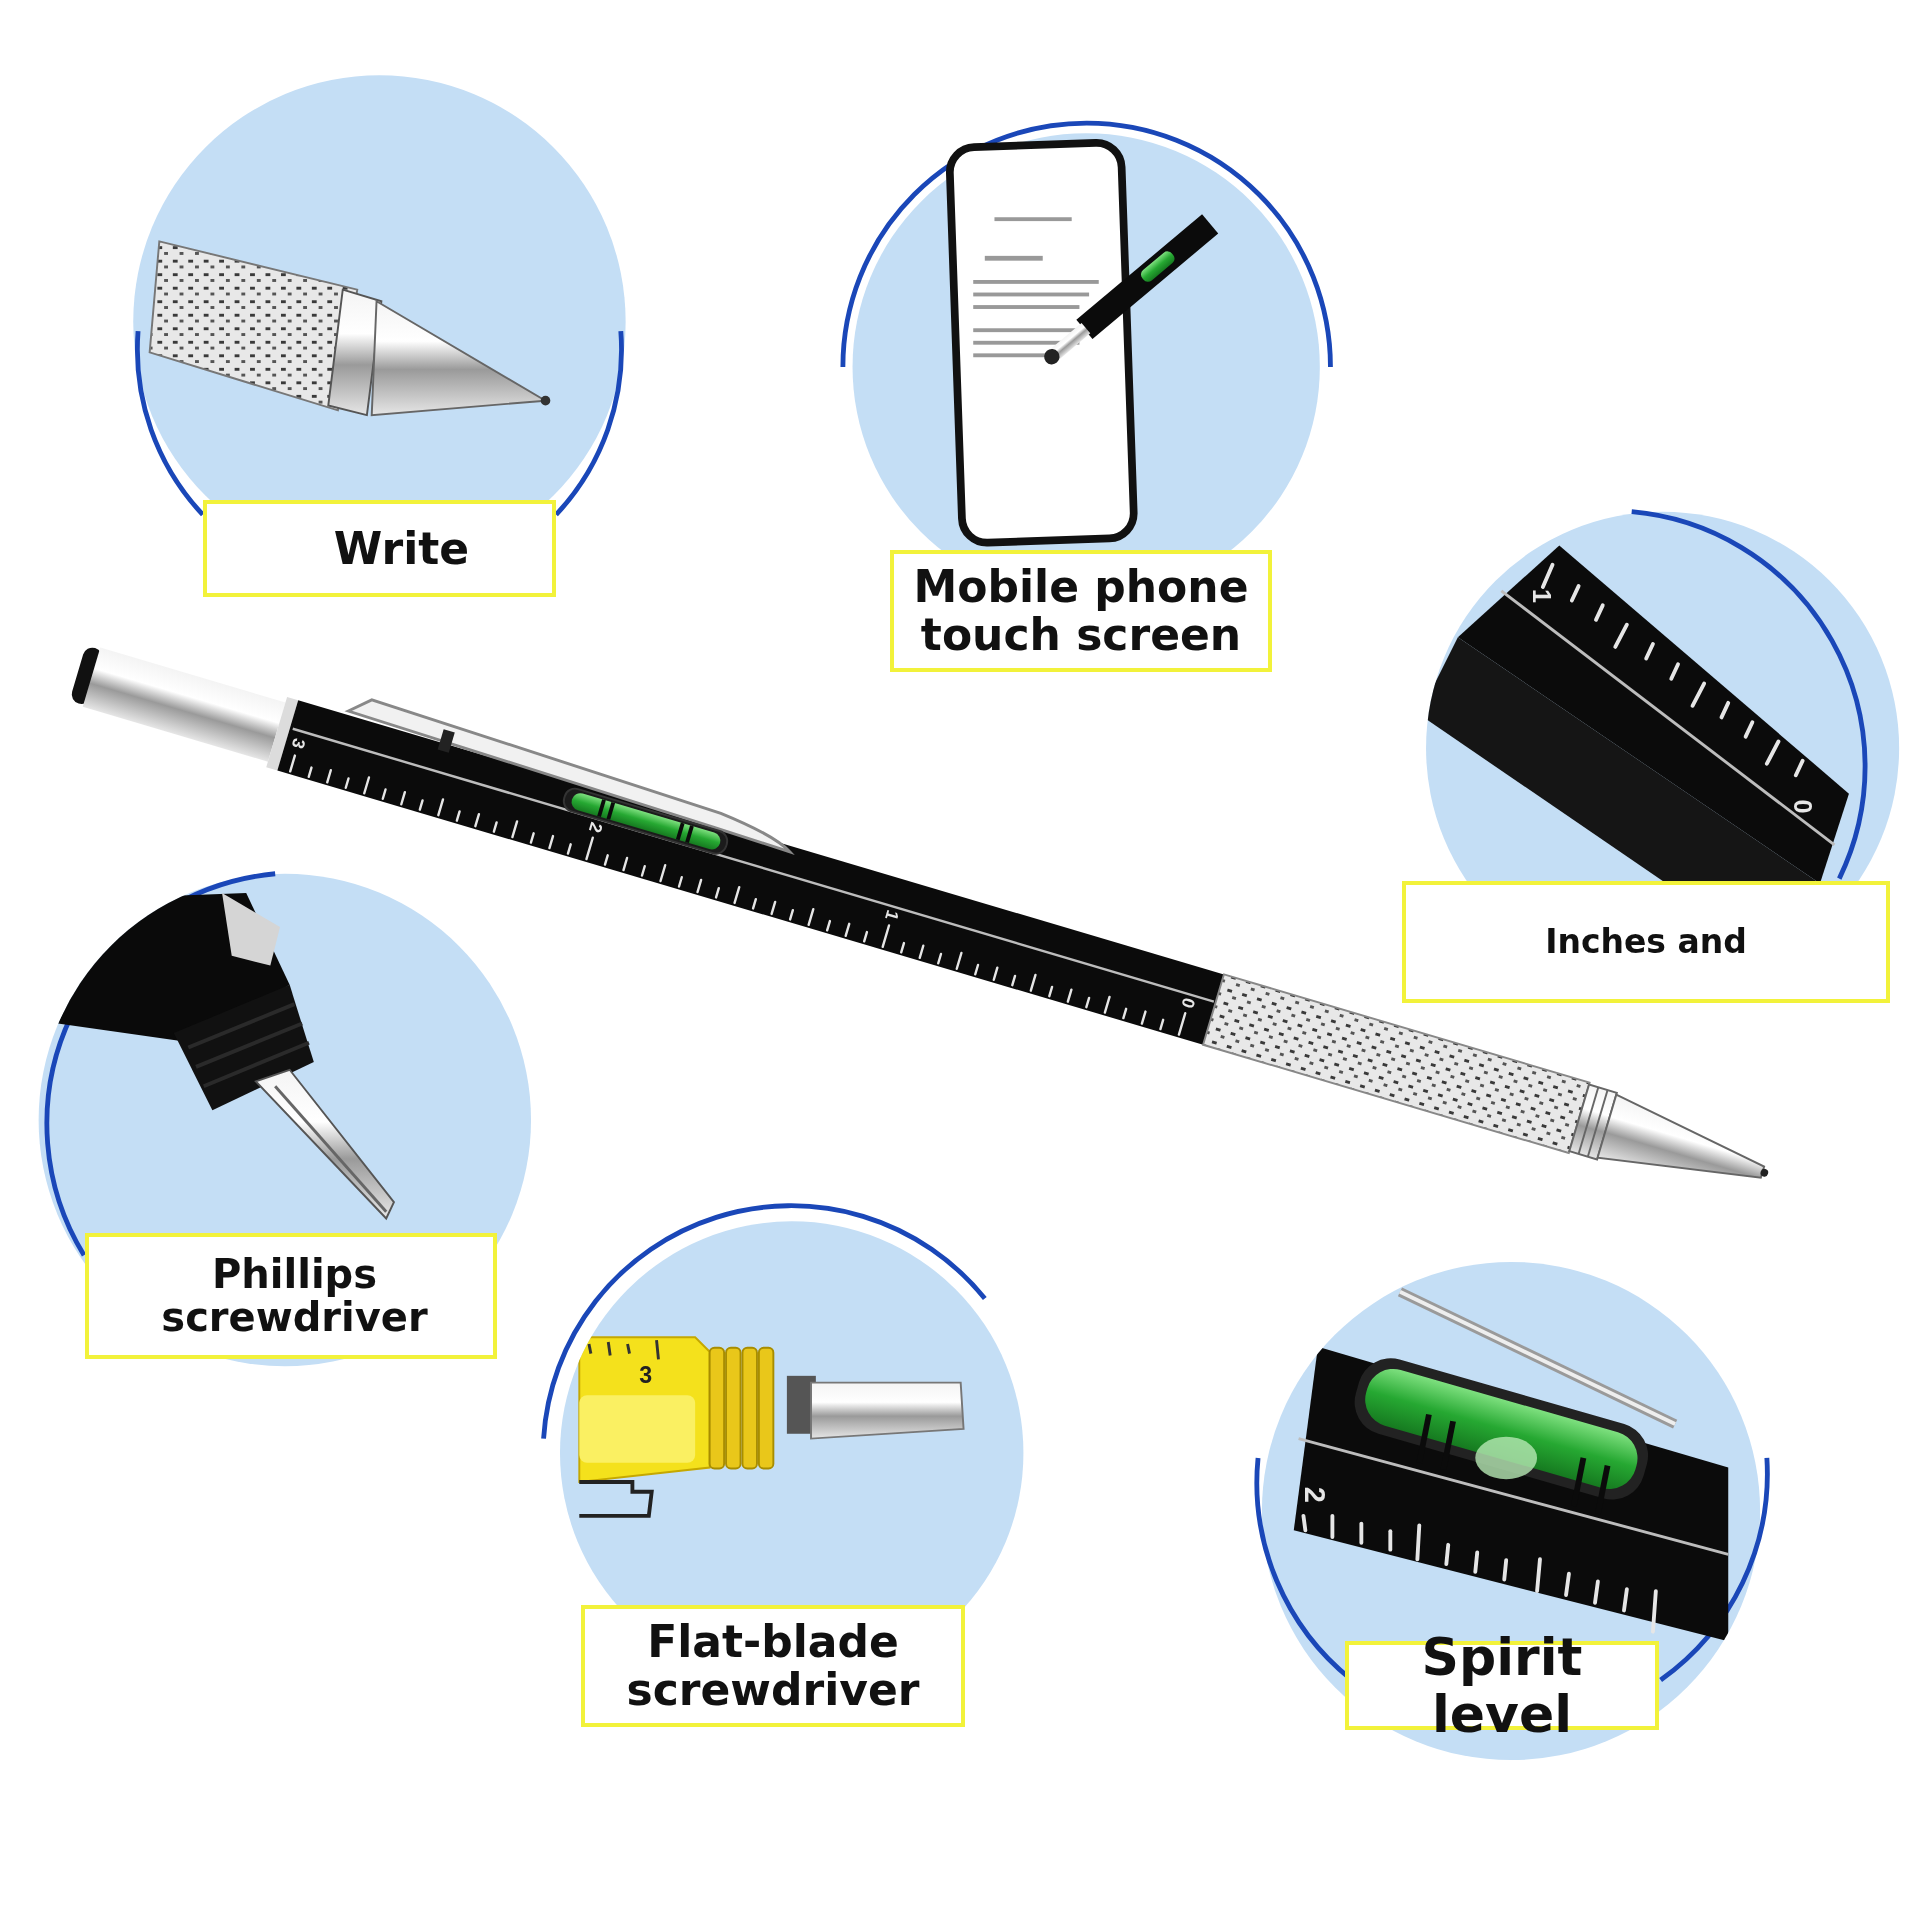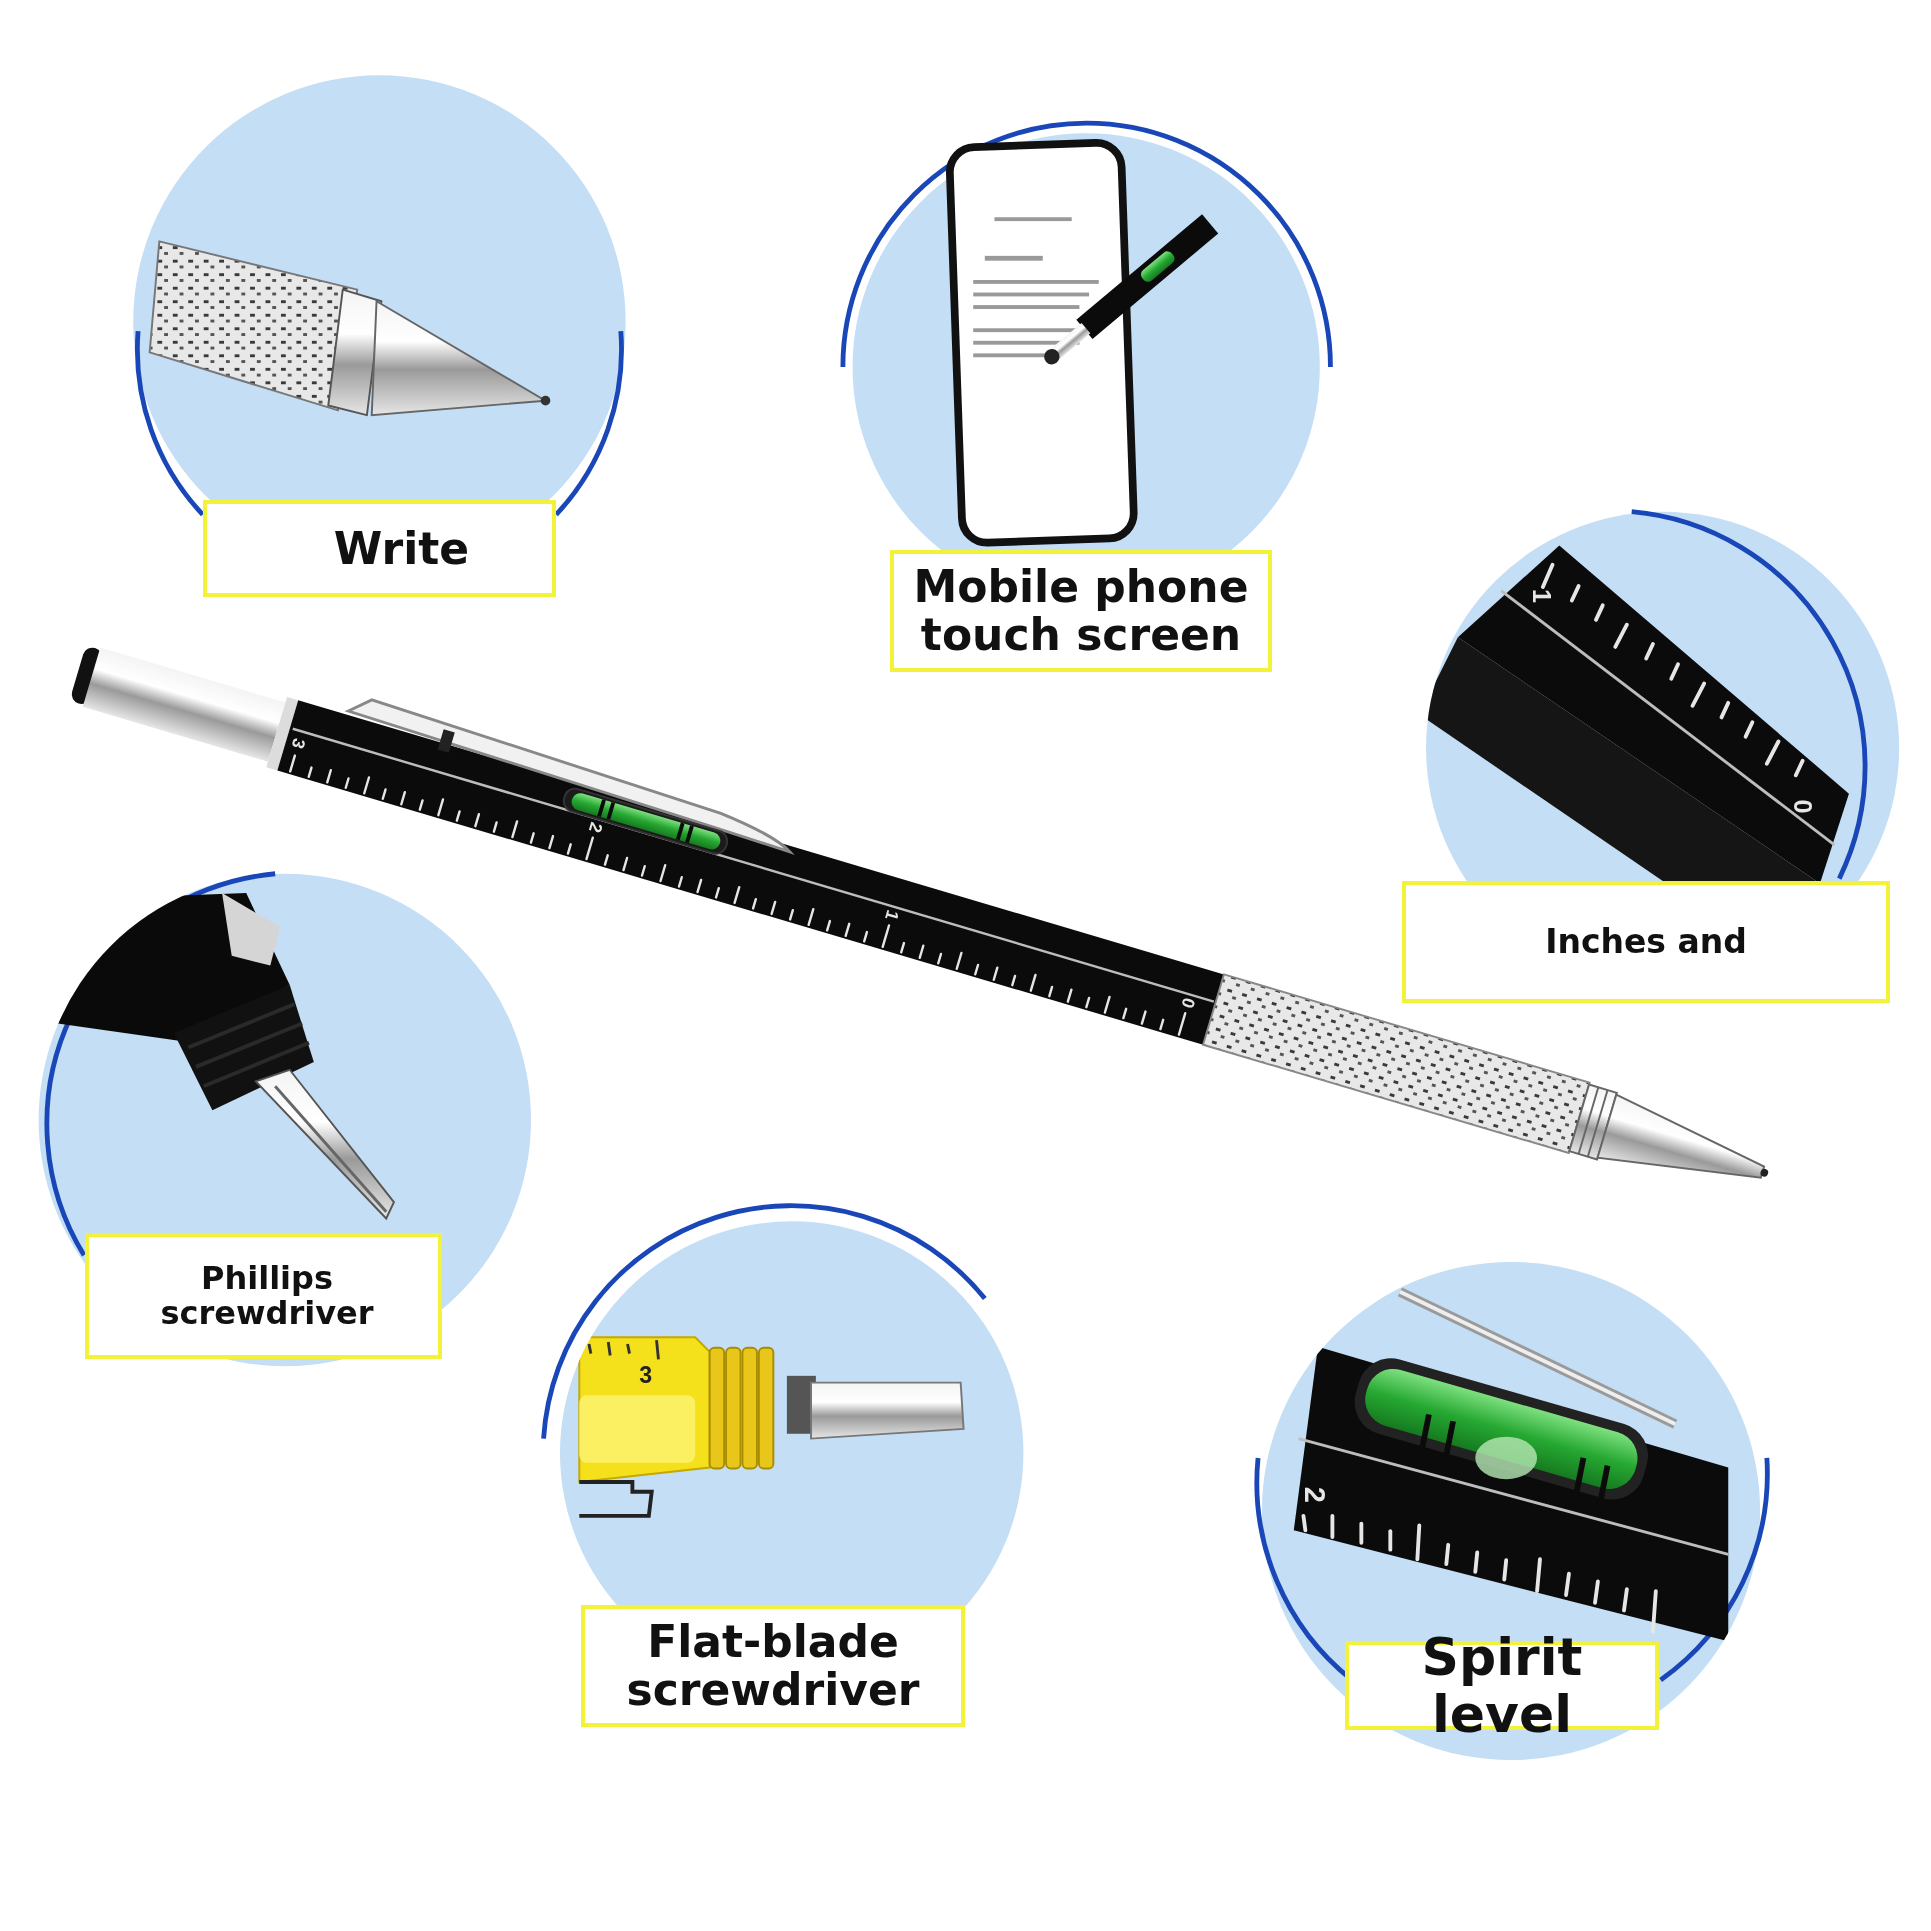--- a/index.html
+++ b/index.html
@@ -292,21 +292,21 @@
     <span>touch screen</span>
   </div>
 </div>
 
 <div class="label" style="left:1402px; top:881px; width:488px; height:122px; font-size:33px;">
   <div>
     <span>Inches and</span>
   </div>
 </div>
 
-<div class="label" style="left:85px; top:1233px; width:357px; height:126px; font-size:32px;padding-left:7px;">
+<div class="label" style="left:85px; top:1233px; width:412px; height:126px; font-size:40px;padding-left:7px;">
   <div>
     <span>Phillips</span>
     <span>screwdriver</span>
   </div>
 </div>
 
 <div class="label" style="left:581px; top:1605px; width:384px; height:122px; font-size:44px;">
   <div>
     <span>Flat-blade</span>
     <span>screwdriver</span>

